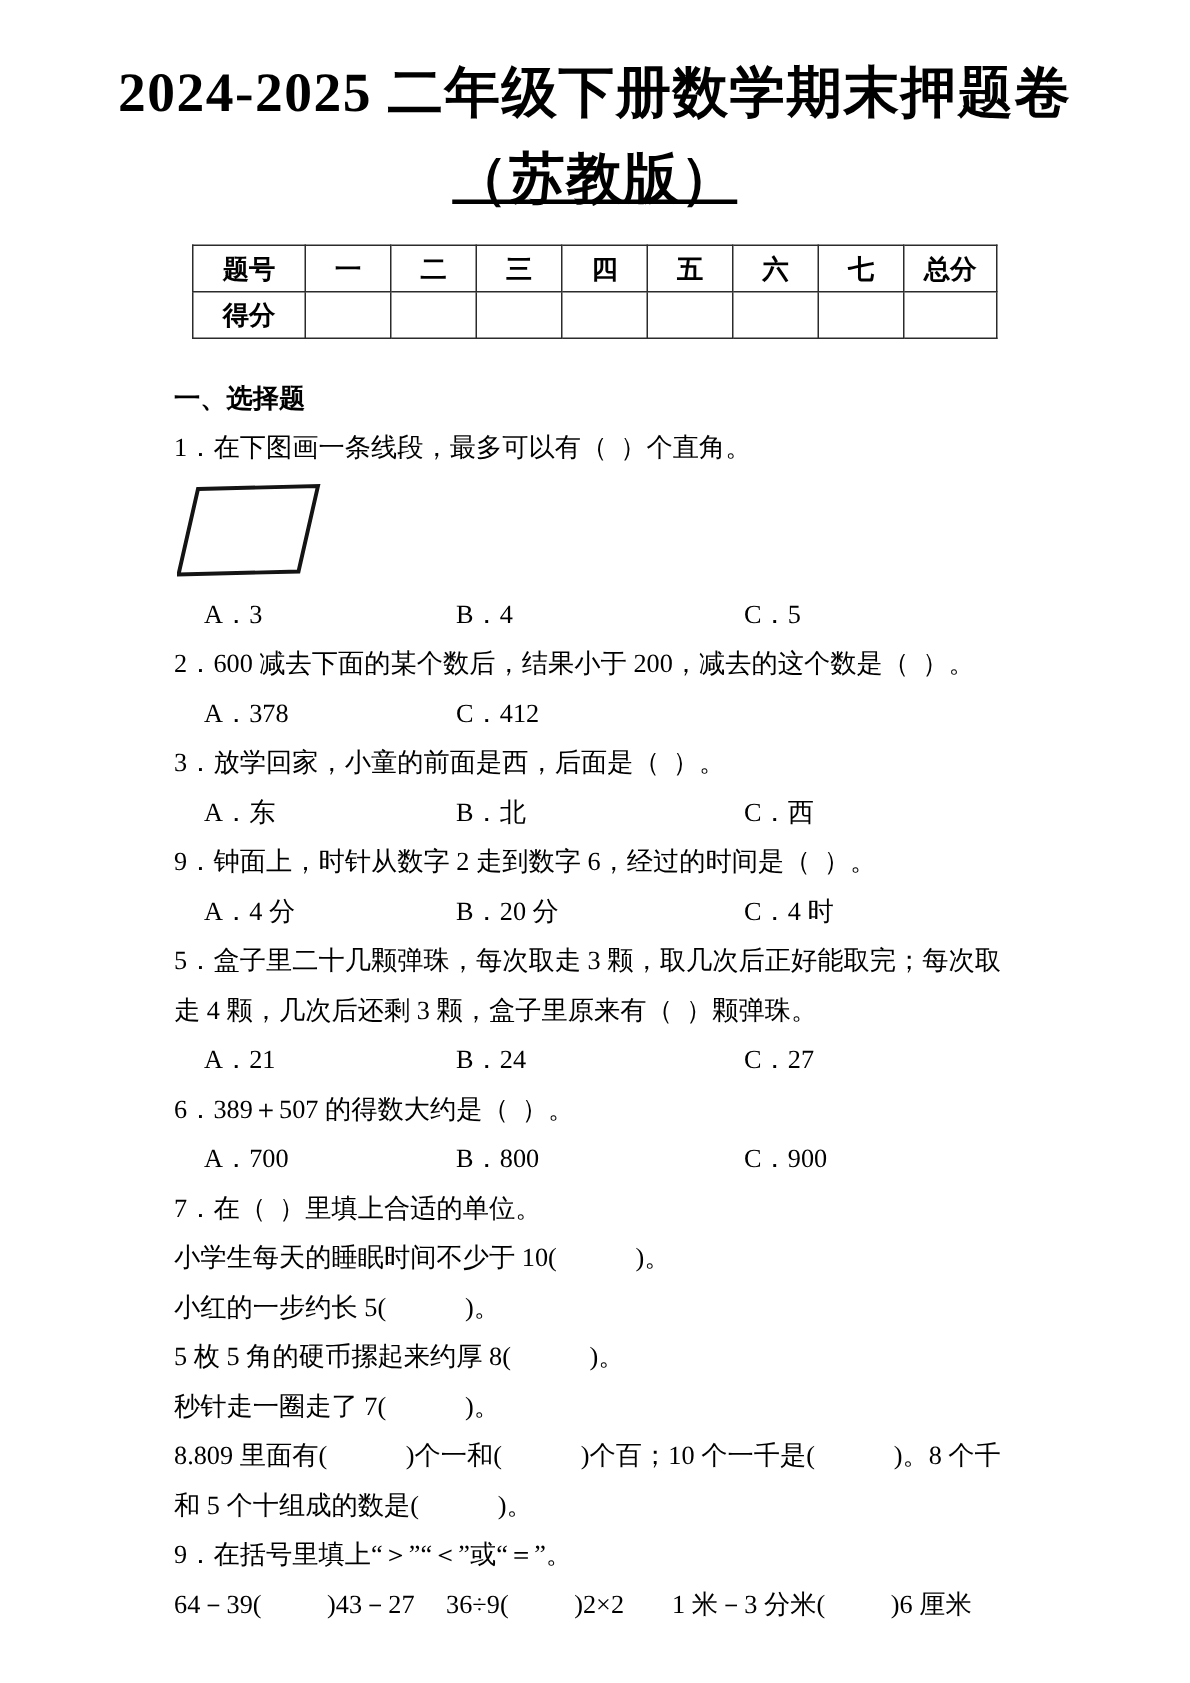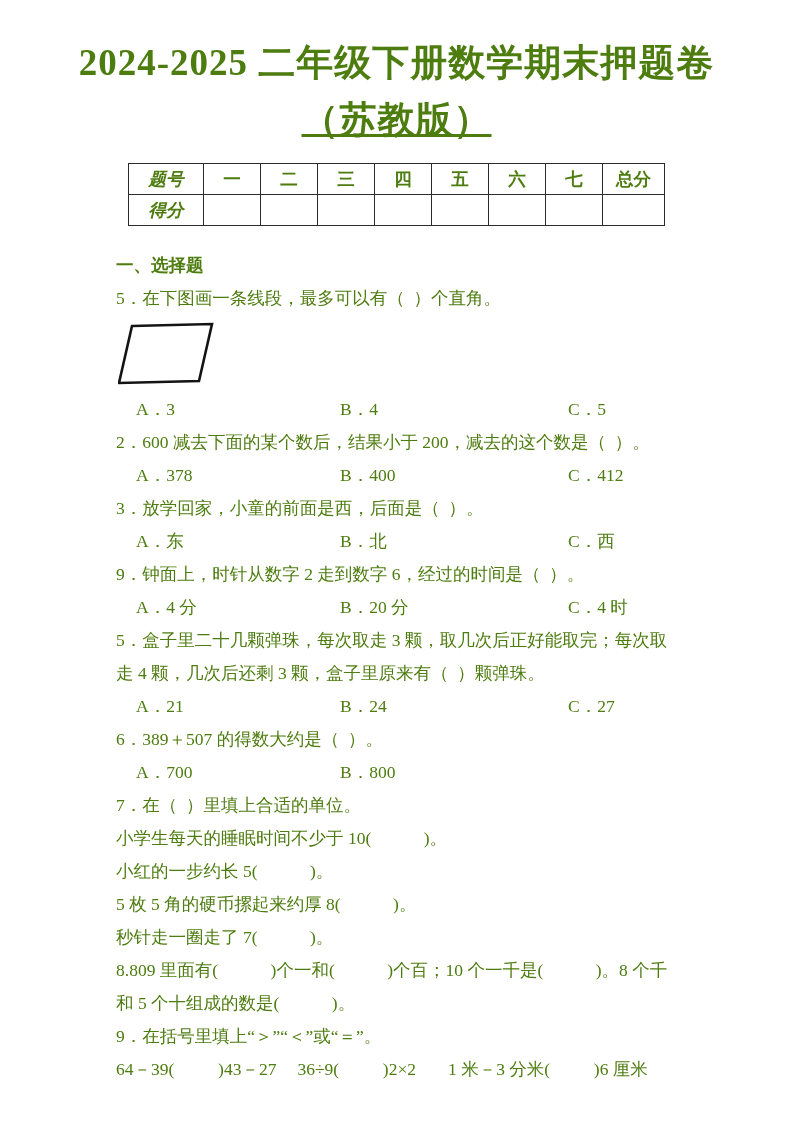--- a/index.html
+++ b/index.html
@@ -3,21 +3,21 @@
 <meta charset="utf-8">
 <style>
   * { box-sizing: border-box; }
   html, body { margin: 0; padding: 0; background: #ffffff; }
   .page {
     position: relative;
     width: 657px;
     height: 1122px;
     margin: 0 auto;
     background: #ffffff;
-    color: #4d7c0f;
+    color: #000000;
     font-family: "Liberation Serif", "DejaVu Serif", serif;
     overflow: hidden;
   }
   .title {
     text-align: center;
     font-weight: 900;
     font-size: 37px;
     line-height: 1.15;
     letter-spacing: 1px;
     white-space: pre;
@@ -33,21 +33,21 @@
   table.score-table td {
     border: 1.6px solid #2b2b2b;
     height: 31px;
     padding: 0;
     text-align: center;
     vertical-align: middle;
     font-size: 17.5px;
     font-weight: 700;
     white-space: pre;
   }
-  td.col-first { width: 75px; font-style: italic; }
+  td.col-first { width: 75px; }
   td.col-num   { width: 57px; }
   td.col-total { width: 62px; }
 
   .content {
     margin: 23px 44px 0 48px;
     font-size: 17.5px;
   }
   .content p {
     margin: 0;
     line-height: 33px;
@@ -60,21 +60,20 @@
     height: 78px;
     padding: 6px 0 0 2px;
   }
   .figure svg { display: block; }
 
   .opts {
     display: flex;
     line-height: 33px;
     padding-left: 20px;
     white-space: pre;
-    gap: 36px;
   }
   .opt-a { width: 168px; }
   .opt-b { width: 192px; }
   .opt-c { flex: 1; }
 
   .expr-row {
     display: flex;
     line-height: 33px;
     white-space: pre;
   }
@@ -113,38 +112,37 @@
         <td class="col-num"></td>
         <td class="col-total"></td>
       </tr>
     </tbody>
   </table>
 
   <div class="content">
 
     <p class="heading">一、选择题</p>
 
-    <p class="q">5．在下图画一条线段，最多可以有（  ）个直角。</p>
+    <p class="q">1．在下图画一条线段，最多可以有（  ）个直角。</p>
 
     <div class="figure">
       <svg width="98" height="66" viewBox="0 0 98 66">
         <polygon points="14,5 94,3 81,60 1,62" fill="none" stroke="#141414" stroke-width="2.6"></polygon>
       </svg>
     </div>
 
     <div class="opts">
       <span class="opt-a">A．3</span>
       <span class="opt-b">B．4</span>
       <span class="opt-c">C．5</span>
     </div>
 
     <p class="q">2．600 减去下面的某个数后，结果小于 200，减去的这个数是（  ）。</p>
     <div class="opts">
       <span class="opt-a">A．378</span>
-      <span class="opt-b">B．400</span>
       <span class="opt-c">C．412</span>
     </div>
 
     <p class="q">3．放学回家，小童的前面是西，后面是（  ）。</p>
     <div class="opts">
       <span class="opt-a">A．东</span>
       <span class="opt-b">B．北</span>
       <span class="opt-c">C．西</span>
     </div>
 
@@ -159,20 +157,21 @@
     <div class="opts">
       <span class="opt-a">A．21</span>
       <span class="opt-b">B．24</span>
       <span class="opt-c">C．27</span>
     </div>
 
     <p class="q">6．389＋507 的得数大约是（  ）。</p>
     <div class="opts">
       <span class="opt-a">A．700</span>
       <span class="opt-b">B．800</span>
+      <span class="opt-c">C．900</span>
     </div>
 
 
     <p class="q">7．在（  ）里填上合适的单位。</p>
     <p class="q">小学生每天的睡眠时间不少于 10(            )。</p>
     <p class="q">小红的一步约长 5(            )。</p>
     <p class="q">5 枚 5 角的硬币摞起来约厚 8(            )。</p>
     <p class="q">秒针走一圈走了 7(            )。</p>
 
     <p class="q">8.809 里面有(            )个一和(            )个百；10 个一千是(            )。8 个千和 5 个十组成的数是(            )。</p>

